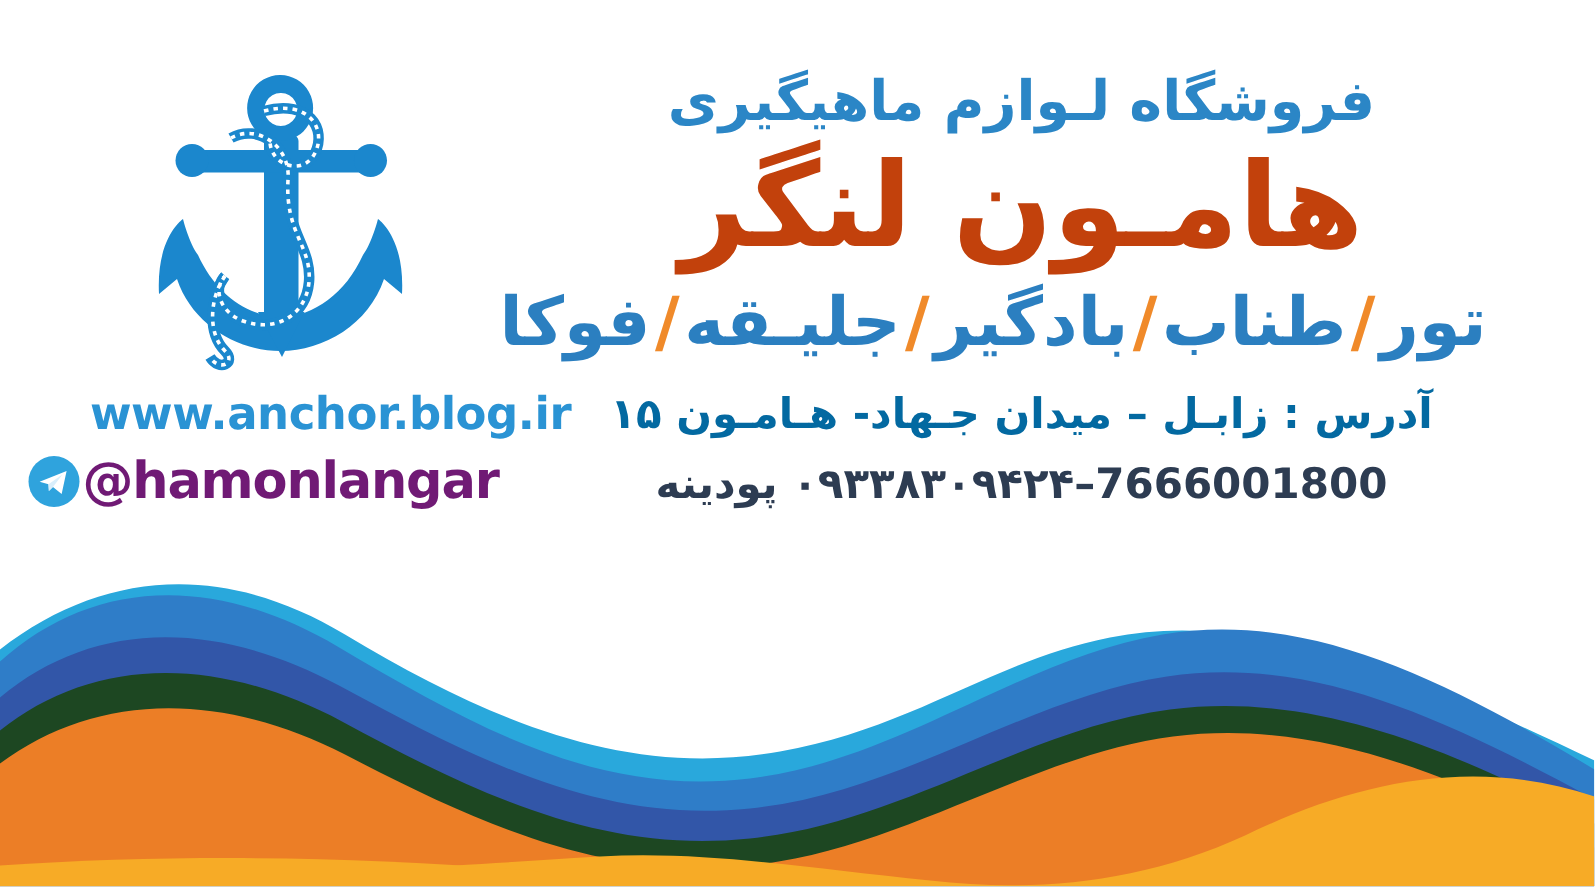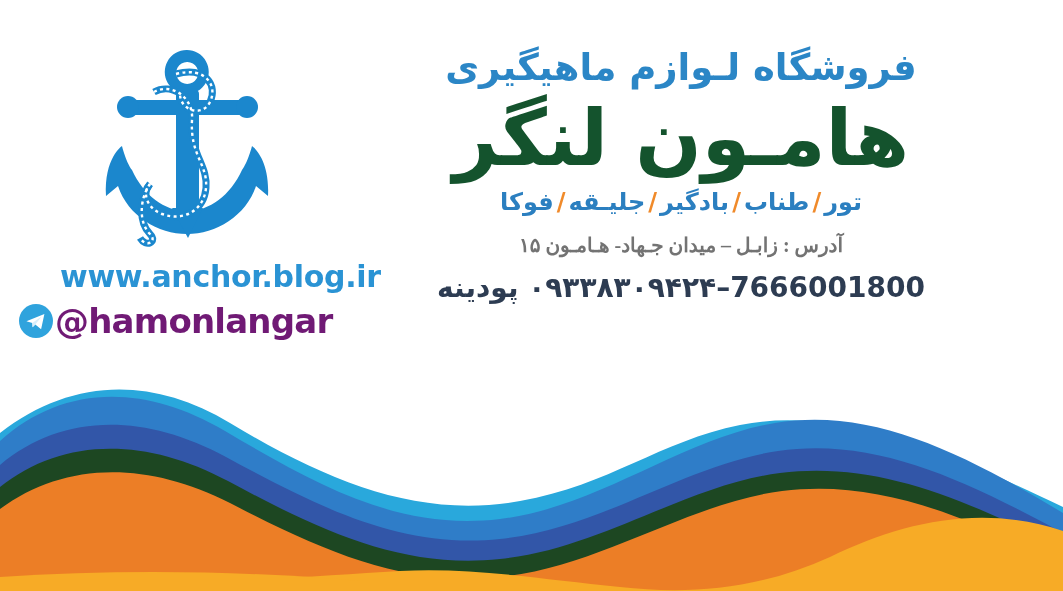--- a/index.html
+++ b/index.html
@@ -73,42 +73,41 @@
     font-weight: 700;
     color: #2b86c6;
     letter-spacing: 1px;
     line-height: 1.1;
     white-space: nowrap;
   }
   .brand {
     margin-top: 6px;
     font-size: 78px;
     font-weight: 700;
-    color: #14532d;
+    color: #c2410c;
     line-height: 1.12;
     letter-spacing: 1px;
     white-space: nowrap;
   }
   .products {
     margin-top: 6px;
-    font-size: 24px;
+    font-size: 45px;
     font-weight: 700;
     color: #2b7fc0;
     line-height: 1.2;
     white-space: nowrap;
   }
   .products .sep { color: #f08a2a; padding: 0 3px; }
   .address {
     margin-top: 16px;
-    font-size: 20px;
-    font-weight: 700;
-    color: #737373;
+    font-size: 28px;
+    font-weight: 700;
+    color: #0369a1;
     line-height: 1.25;
     white-space: nowrap;
-    font-family: Liberation Serif, serif;
   }
   .phones {
     margin-top: 12px;
     font-size: 28px;
     font-weight: 700;
     color: #2d3c52;
     line-height: 1.25;
     white-space: nowrap;
   }
 

